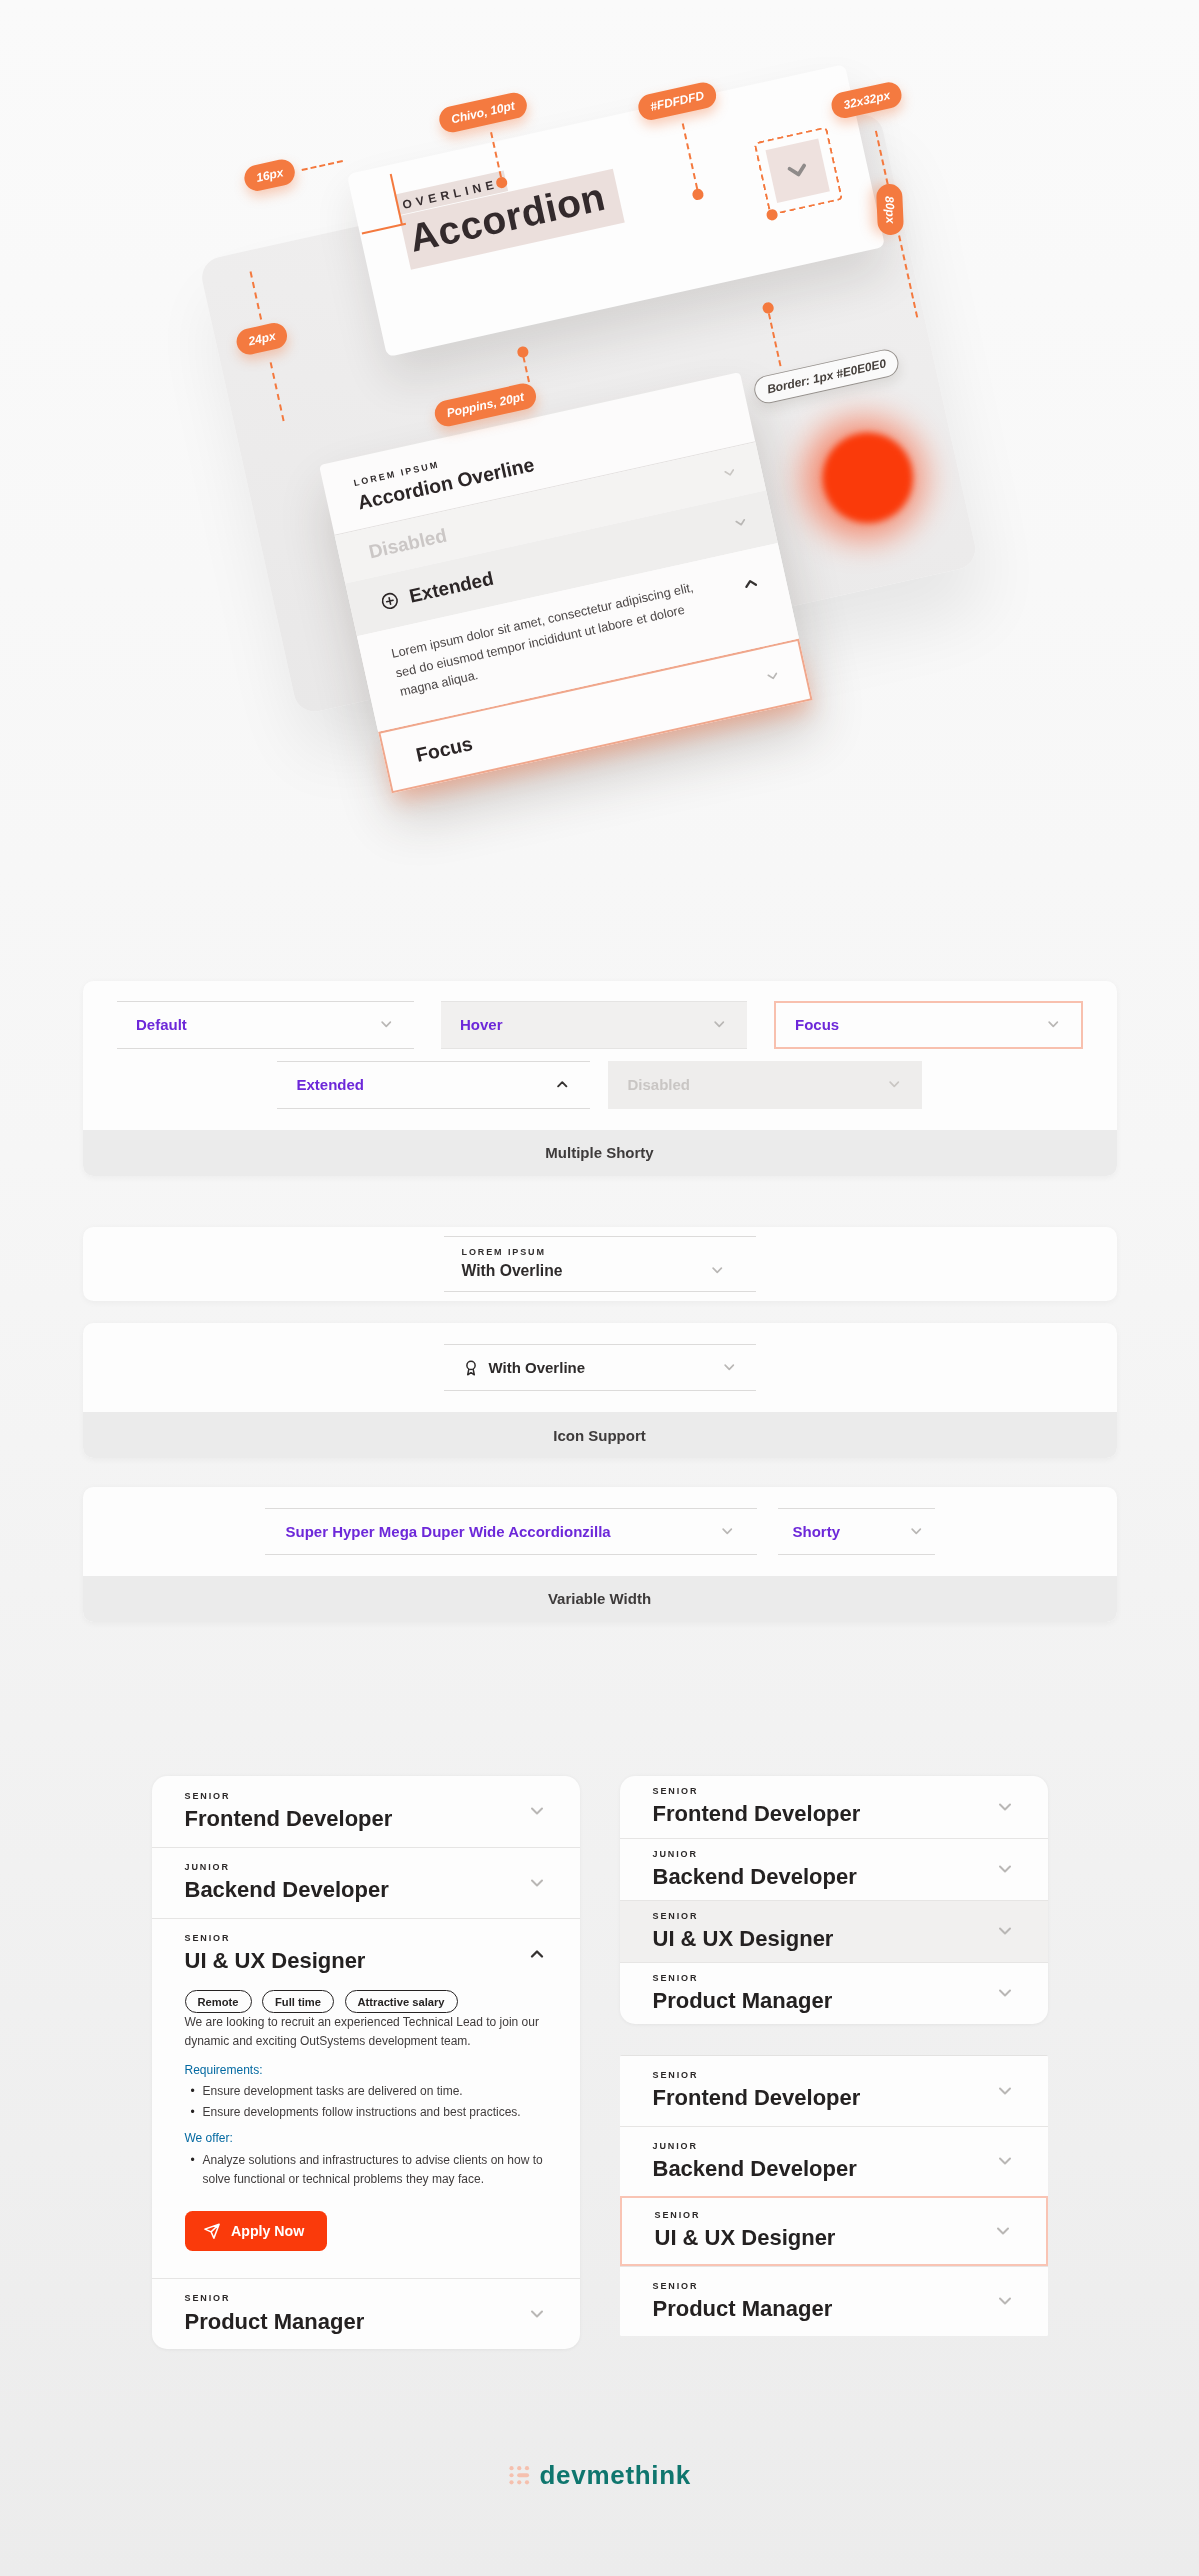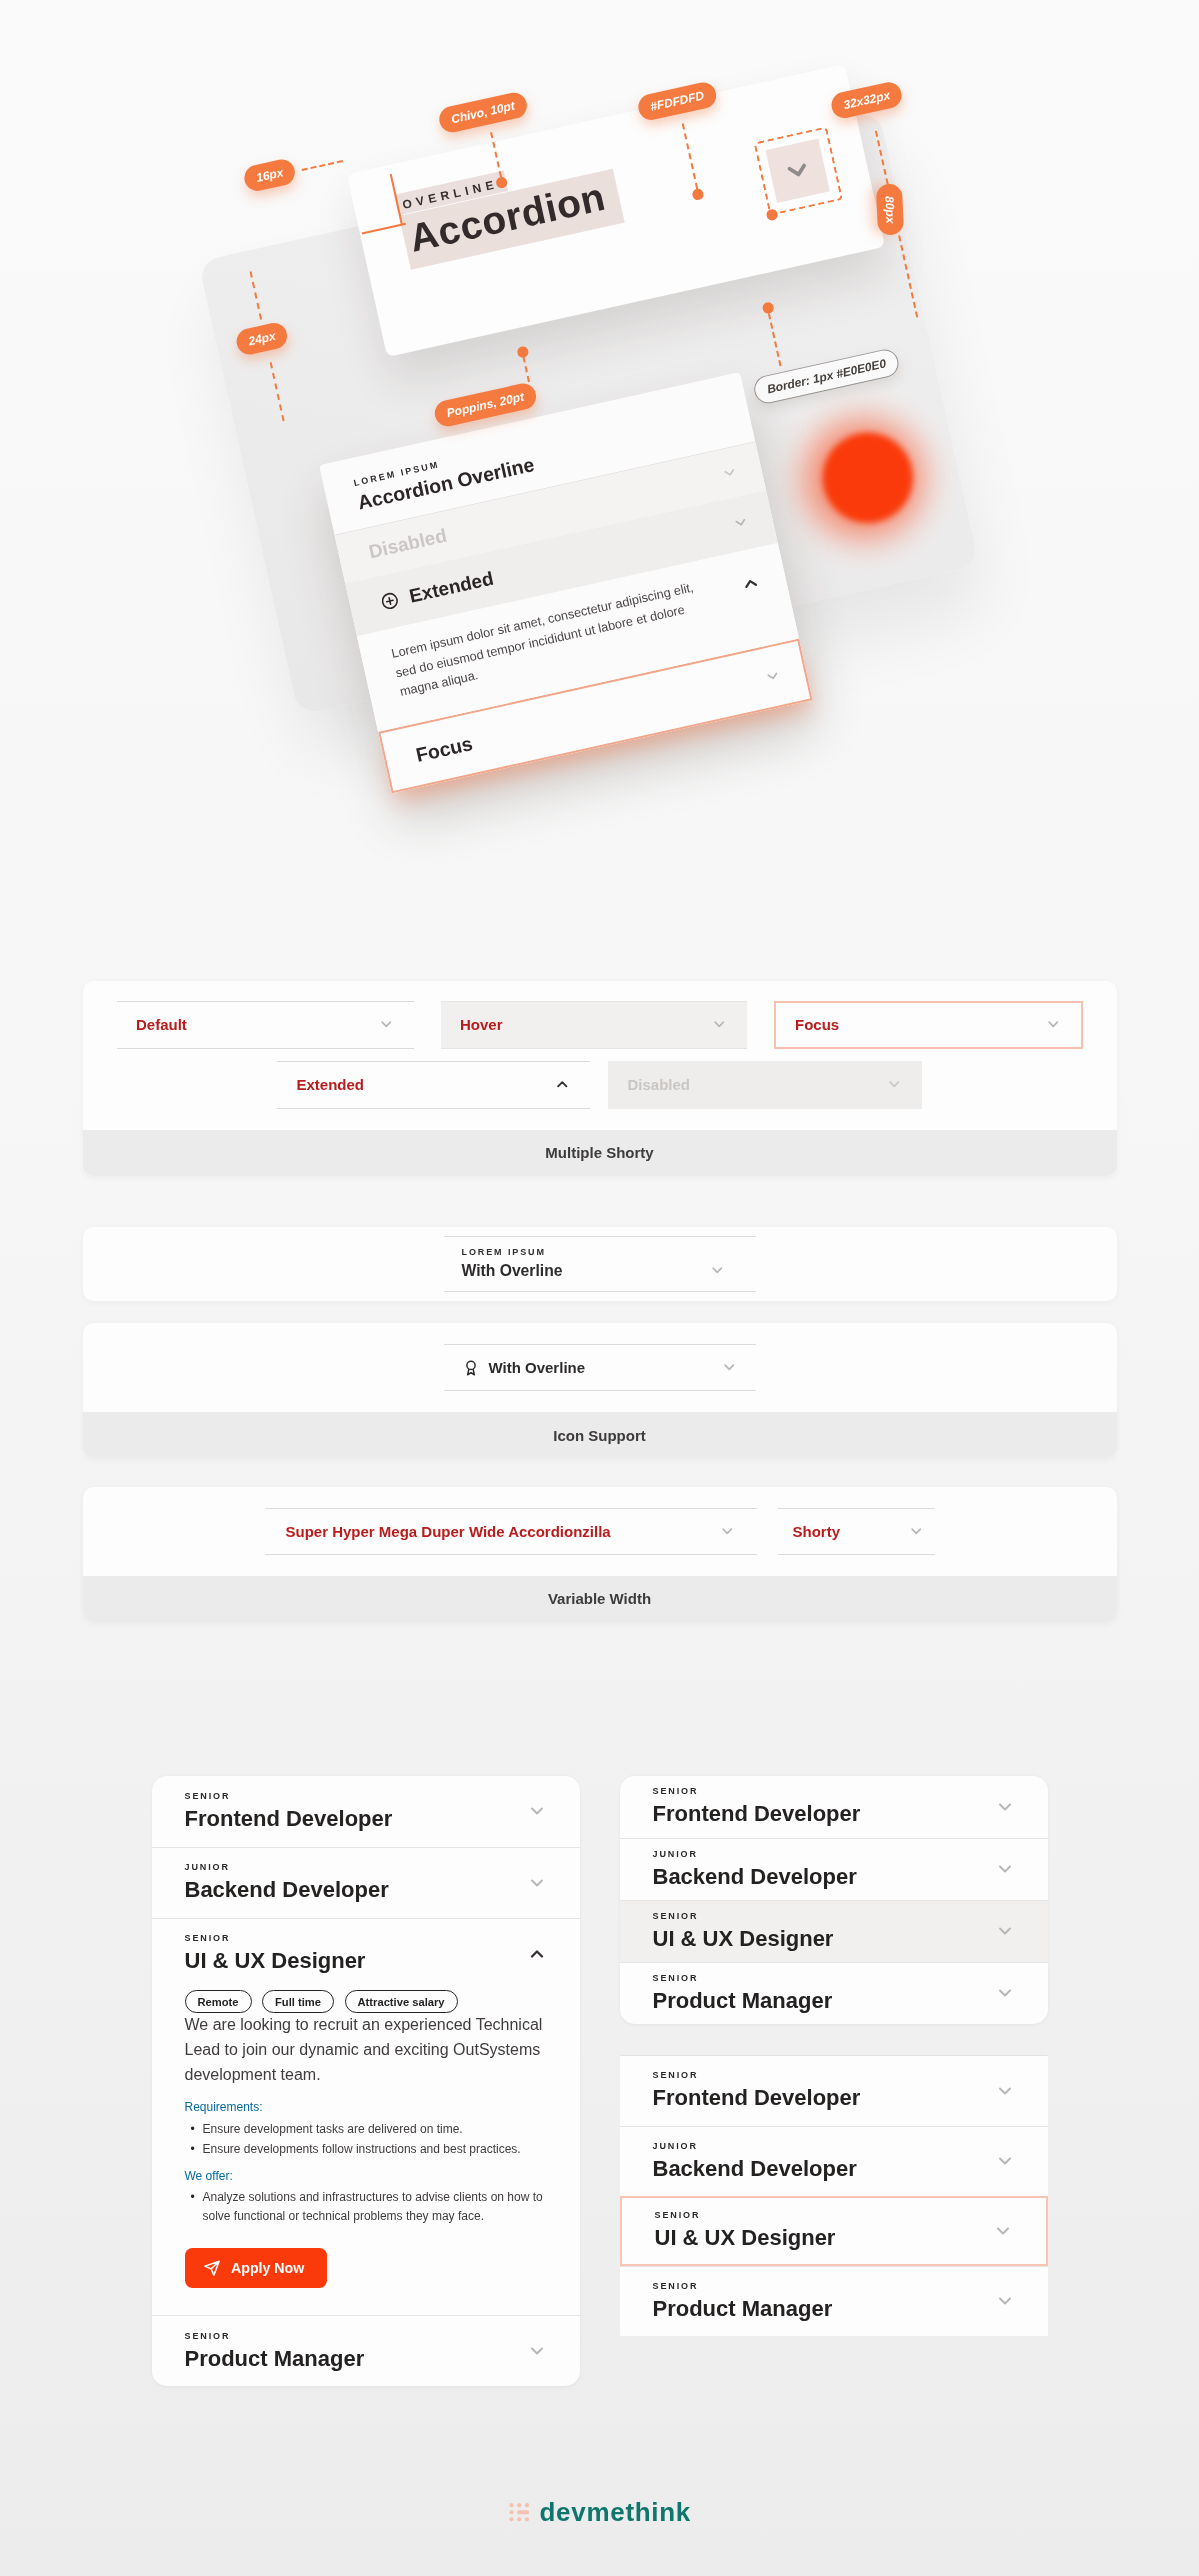--- a/index.html
+++ b/index.html
@@ -74,21 +74,21 @@
   .dash-rect { position:absolute; border:2.2px dashed #f4793e; border-radius:4.5px; z-index:4; }
   .dot { position:absolute; width:10.5px; height:10.5px; border-radius:50%; background:#f4793e; z-index:6; }
 
   
   .sections { width:1034px; margin:112px auto 0; }
   .demo-card { background:#fdfdfd; border-radius:10.5px; overflow:hidden;
                box-shadow:0 1.5px 6px rgba(0,0,0,.04); }
   .demo-caption { height:46px; background:#ebebeb; display:flex; align-items:center; justify-content:center;
                   font-size:15px; font-weight:bold; color:#3e3b3b; }
   .acc { height:48px; display:flex; align-items:center; justify-content:space-between;
-         padding:0 19.5px; font-size:15px; font-weight:bold; color:#b91c1c; background:#fdfdfd; }
+         padding:0 19.5px; font-size:15px; font-weight:bold; color:#6d28d9; background:#fdfdfd; }
   .lined { border-top:0.7px solid #dcdbda; border-bottom:0.7px solid #dcdbda; }
   .ms-body { padding:19.5px 0 21px; }
   .ms-row { display:flex; justify-content:center; gap:27px; }
   .ms-row2 { margin-top:12px; gap:18px; }
   .acc-default { width:297px; }
   .acc-hover { width:306px; background:#f1f0ef; border-top:0.7px solid #e5e4e3; border-bottom:0.7px solid #e5e4e3; }
   .acc-focus { width:309px; border:2.2px solid #f8c0ae; }
   .acc-extended { width:313px; }
   .acc-disabled { width:314px; background:#eeedec; color:#c9c6c4; }
   .gap68 { margin-top:51px; } .gap30 { margin-top:22.5px; } .gap38 { margin-top:28.5px; }
@@ -120,21 +120,21 @@
   .rt .job-row { height:62px; }
   .row-hover { background:#f1f0ef; }
   .job-flat { margin-top:31px; background:#fdfdfd; border-top:0.7px solid #e3e2e1; border-radius:1.5px; }
   .job-flat .job-row { height:70px; }
   .row-focus { border:2.2px solid #f9c4b4 !important; height:70px; }
   .job-exp-head { padding:0 33px; height:70px; display:flex; align-items:center; justify-content:space-between; }
   .job-body { padding:1.5px 33px 27px; }
   .tags { display:flex; gap:10.5px; }
   .tag { border:1.5px solid #262323; border-radius:749px; padding:4.5px 12px;
          font-size:11.2px; font-weight:bold; color:#262323; }
-  .job-body p { font-size:16px; line-height:1.55; color:#403c3c; margin-bottom:10.5px; }
+  .job-body p { font-size:12px; line-height:1.55; color:#403c3c; margin-bottom:10.5px; }
   .job-body h4 { font-size:12px; line-height:1.55; font-weight:normal; color:#0369a1; margin:7.5px 0 3px; }
   .job-body ul { list-style:none; margin:0 0 7.5px; }
   .job-body li { font-size:12px; line-height:1.55; color:#403c3c; padding-left:18px; position:relative; margin:2.2px 0; }
   .job-body li::before { content:"•"; position:absolute; left:6px; color:#262323; }
   .apply-btn { display:inline-flex; align-items:center; gap:10.5px; margin-top:15px;
                background:#fa3a0b; color:#fff; border:none; cursor:pointer;
                font-family:"Liberation Sans",sans-serif; font-size:14.2px; font-weight:bold;
                padding:11.2px 22.5px 11.2px 18px; border-radius:7.5px; }
   .send-icon svg { width:18px; height:18px; display:block; }
   .send-icon path { fill:none; stroke:#fff; stroke-width:2; stroke-linejoin:round; }

